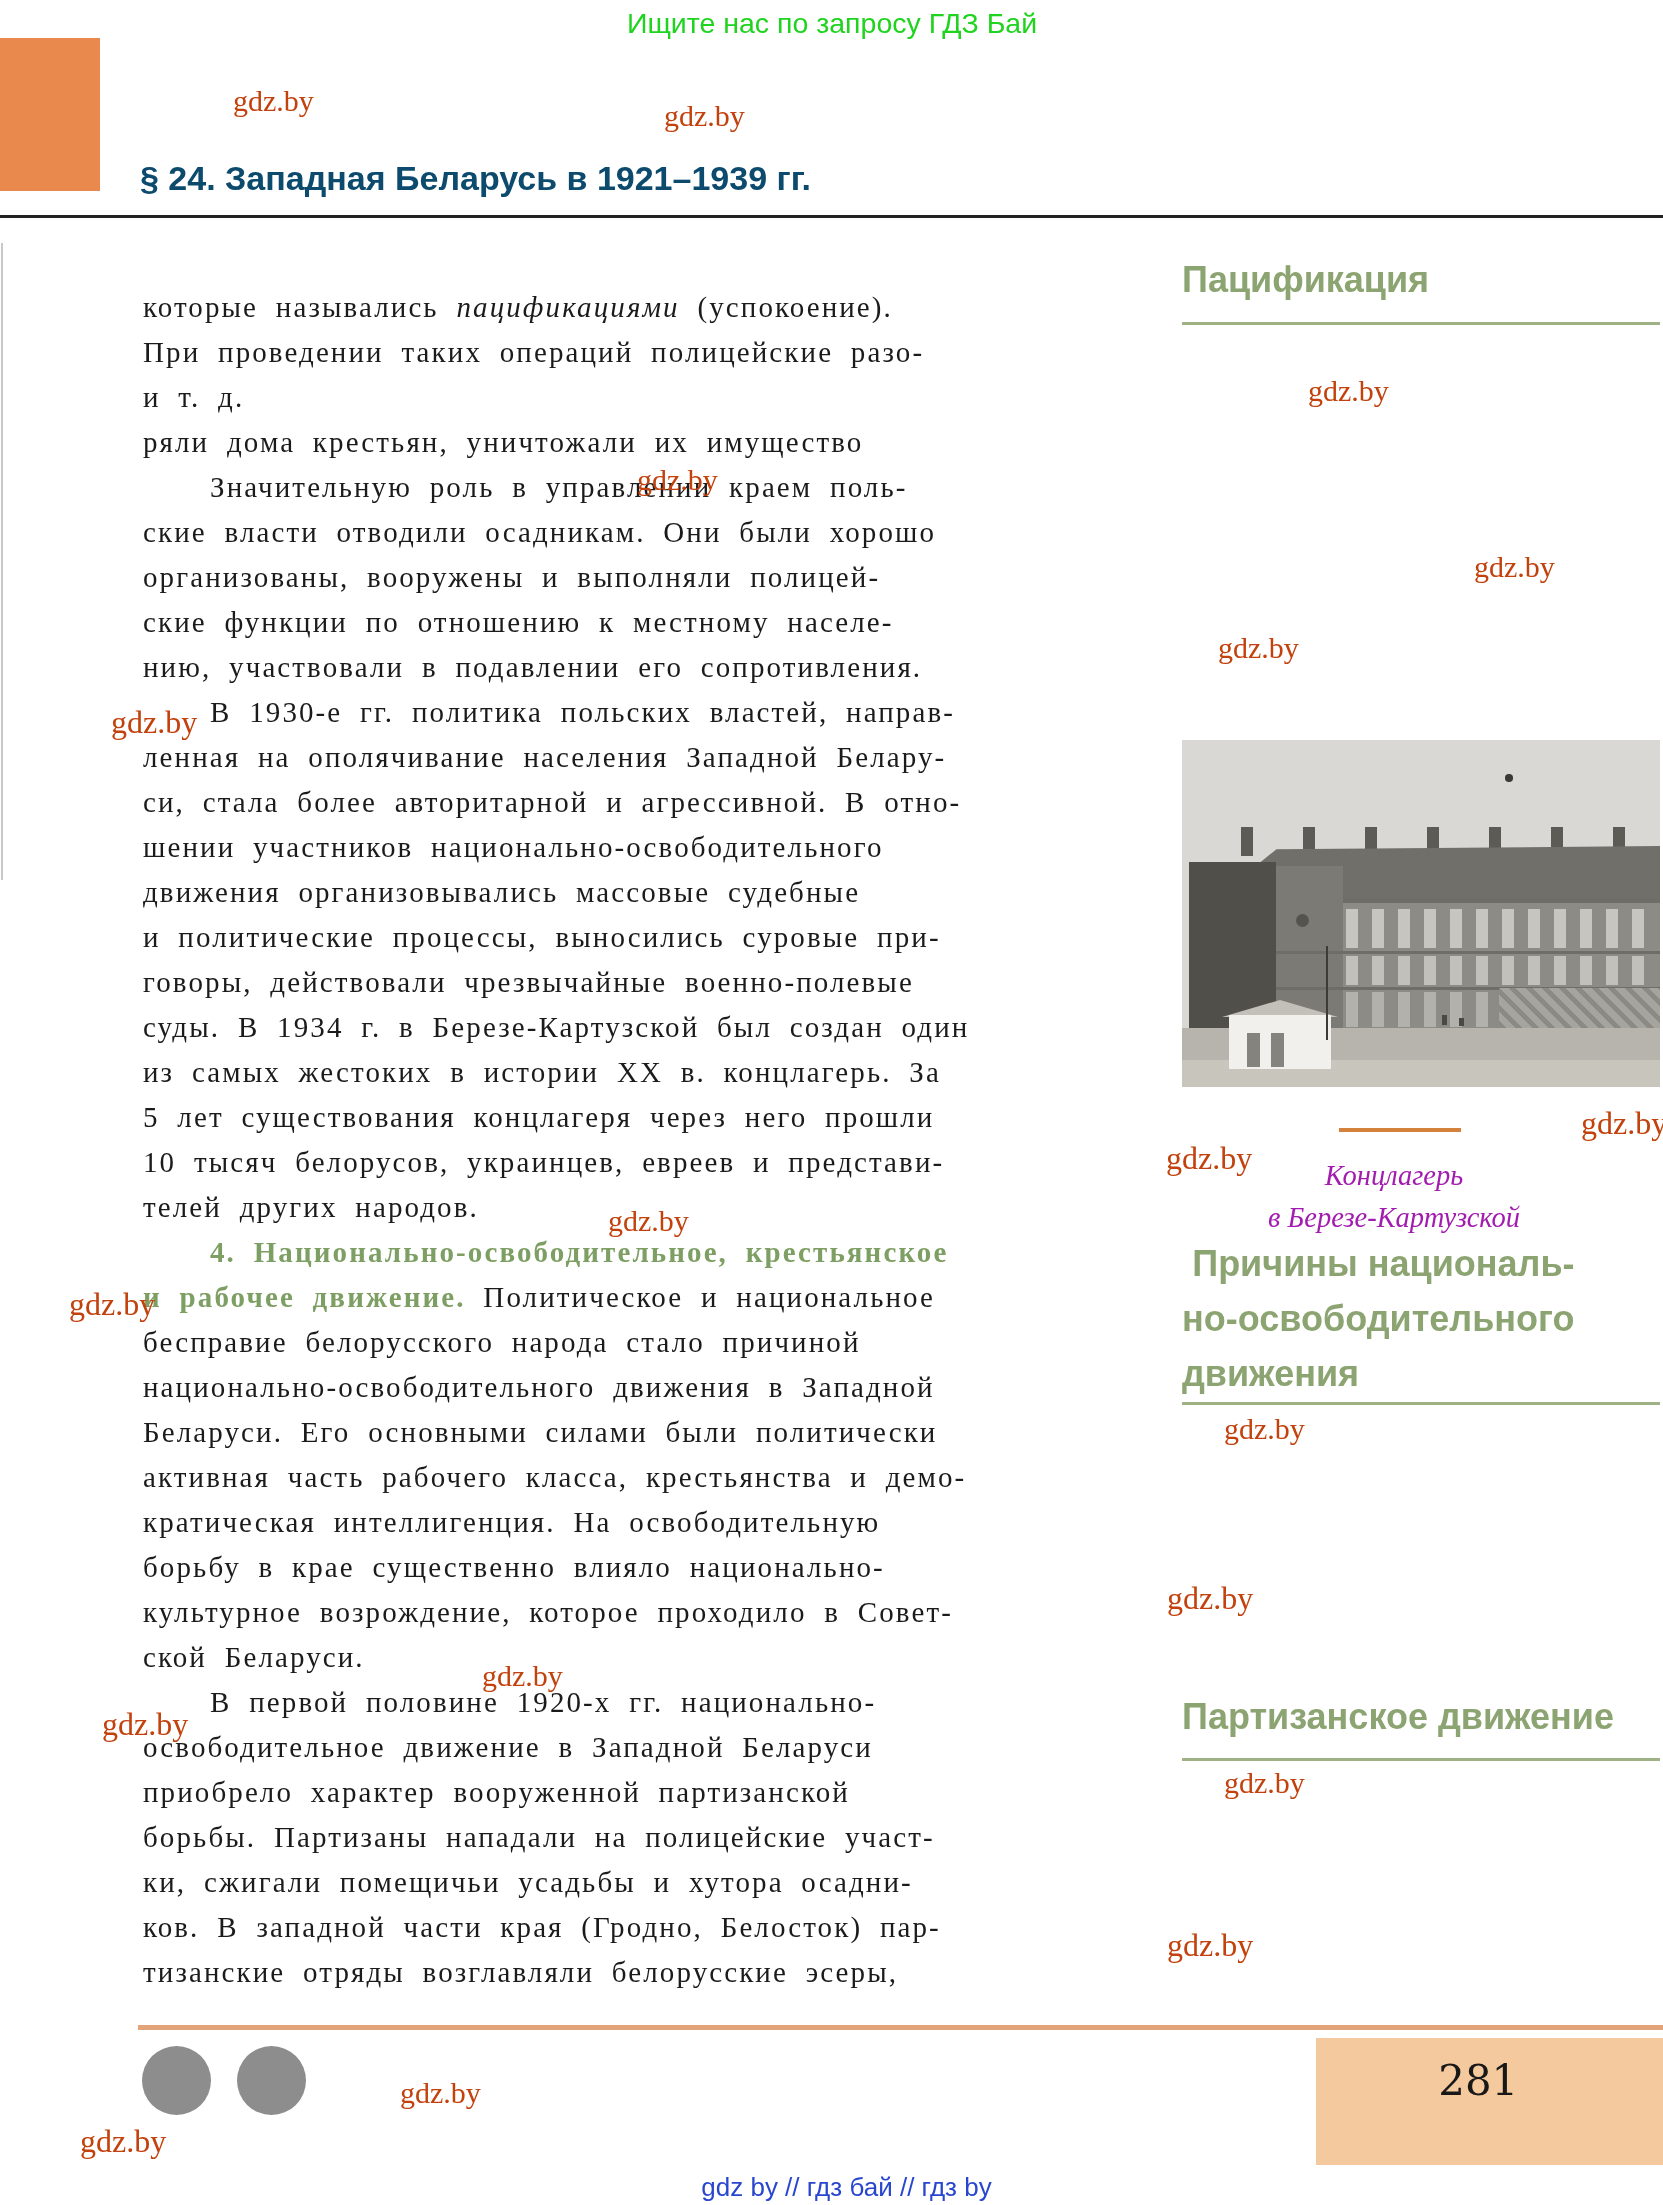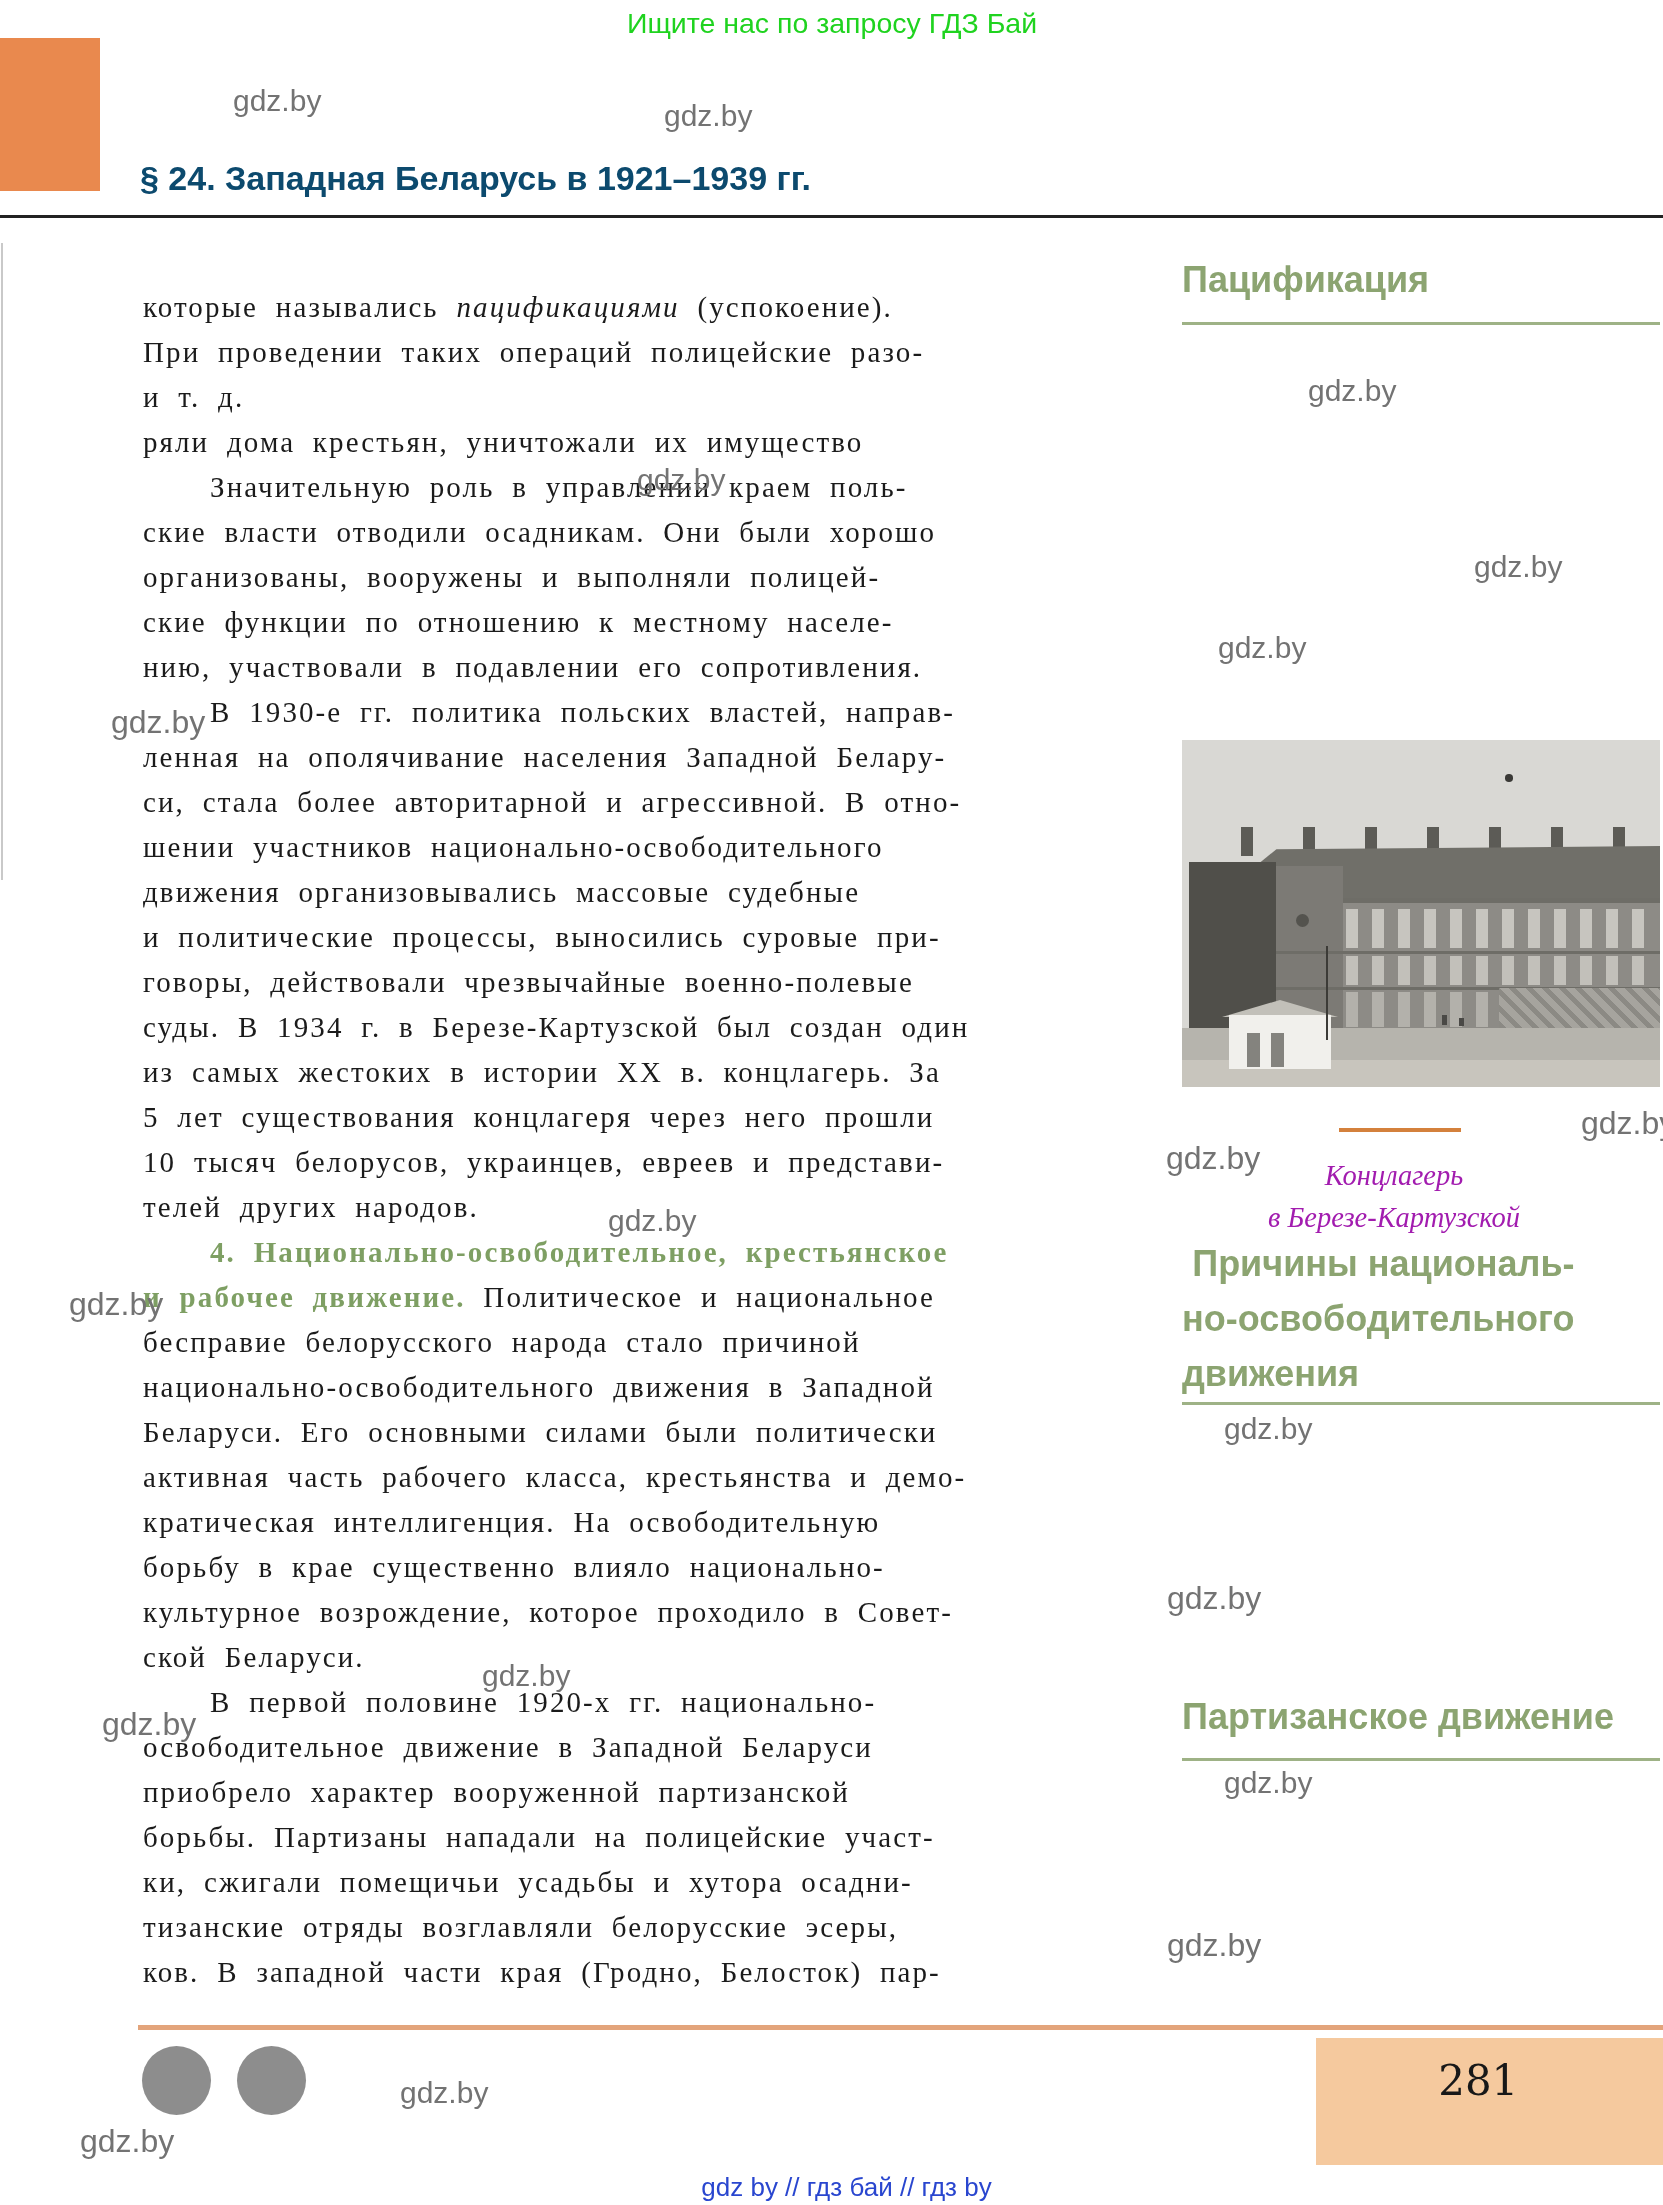--- a/index.html
+++ b/index.html
@@ -63,21 +63,21 @@
   .ph-door2{left:89px;top:293px;width:13.4px;height:34px;background:#84837e;}
   .ph-pole{left:144px;top:206px;width:1.7px;height:94px;background:#3c3b37;}
   .ph-fig1{left:260px;top:275px;width:5px;height:10px;background:#4a4946;}
   .ph-fig2{left:277px;top:278px;width:5px;height:8.4px;background:#4a4946;}
 
   .caption-rule{left:1339px;top:1128px;width:122px;height:4.2px;background:#d4813c;}
   .caption{left:1182px;top:1155px;width:424px;text-align:center;font-style:italic;
     font-size:28.5px;line-height:42px;color:#a21caf;}
 
   
-  .wm{position:absolute;font-family:Liberation Sans, sans-serif;color:#737373;white-space:nowrap;}
+  .wm{position:absolute;font-family:Liberation Serif, serif;color:#c2410c;white-space:nowrap;}
 
   
   .footer-rule{left:138px;top:2025px;width:1525px;height:5px;background:#e3a47b;}
   .circle{top:2046px;width:69px;height:69px;border-radius:50%;background:#8d8d8d;}
   .c1{left:142px;} .c2{left:237px;}
   .peach-box{left:1316px;top:2038px;width:348px;height:127px;background:#f5c99e;
     text-align:center;padding-right:23.5px;box-sizing:border-box;}
   .page-number{font-family:"DejaVu Serif",serif;font-size:42px;color:#181818;
     margin-top:18.4px;display:inline-block;}
   .footer-links{left:0;right:0;top:2172px;text-align:center;
@@ -123,22 +123,22 @@
     <div class="tline"><span class="">активная часть рабочего класса, крестьянства и демо-</span></div>
     <div class="tline"><span class="">кратическая интеллигенция. На освободительную</span></div>
     <div class="tline"><span class="">борьбу в крае существенно влияло национально-</span></div>
     <div class="tline"><span class="">культурное возрождение, которое проходило в Совет-</span></div>
     <div class="tline"><span class="">ской Беларуси.</span></div>
     <div class="tline indent"><span class="">В первой половине 1920-х гг. национально-</span></div>
     <div class="tline"><span class="">освободительное движение в Западной Беларуси</span></div>
     <div class="tline"><span class="">приобрело характер вооруженной партизанской</span></div>
     <div class="tline"><span class="">борьбы. Партизаны нападали на полицейские участ-</span></div>
     <div class="tline"><span class="">ки, сжигали помещичьи усадьбы и хутора осадни-</span></div>
+    <div class="tline"><span class="">ков. В западной части края (Гродно, Белосток) пар-</span></div>
     <div class="tline"><span class="">тизанские отряды возглавляли белорусские эсеры,</span></div>
-    <div class="tline"><span class="">ков. В западной части края (Гродно, Белосток) пар-</span></div>
   </div>
 
 <div class="abs sb-h" style="top:262px">Пацификация</div>
 <div class="abs sb-rule" style="top:322px"></div>
 
 <div class="abs photo">
   <div class="ph ph-speck"></div>
   <div class="ph ph-chimneys"></div>
   <div class="ph ph-roof"></div>
   <div class="ph ph-facade"></div>

